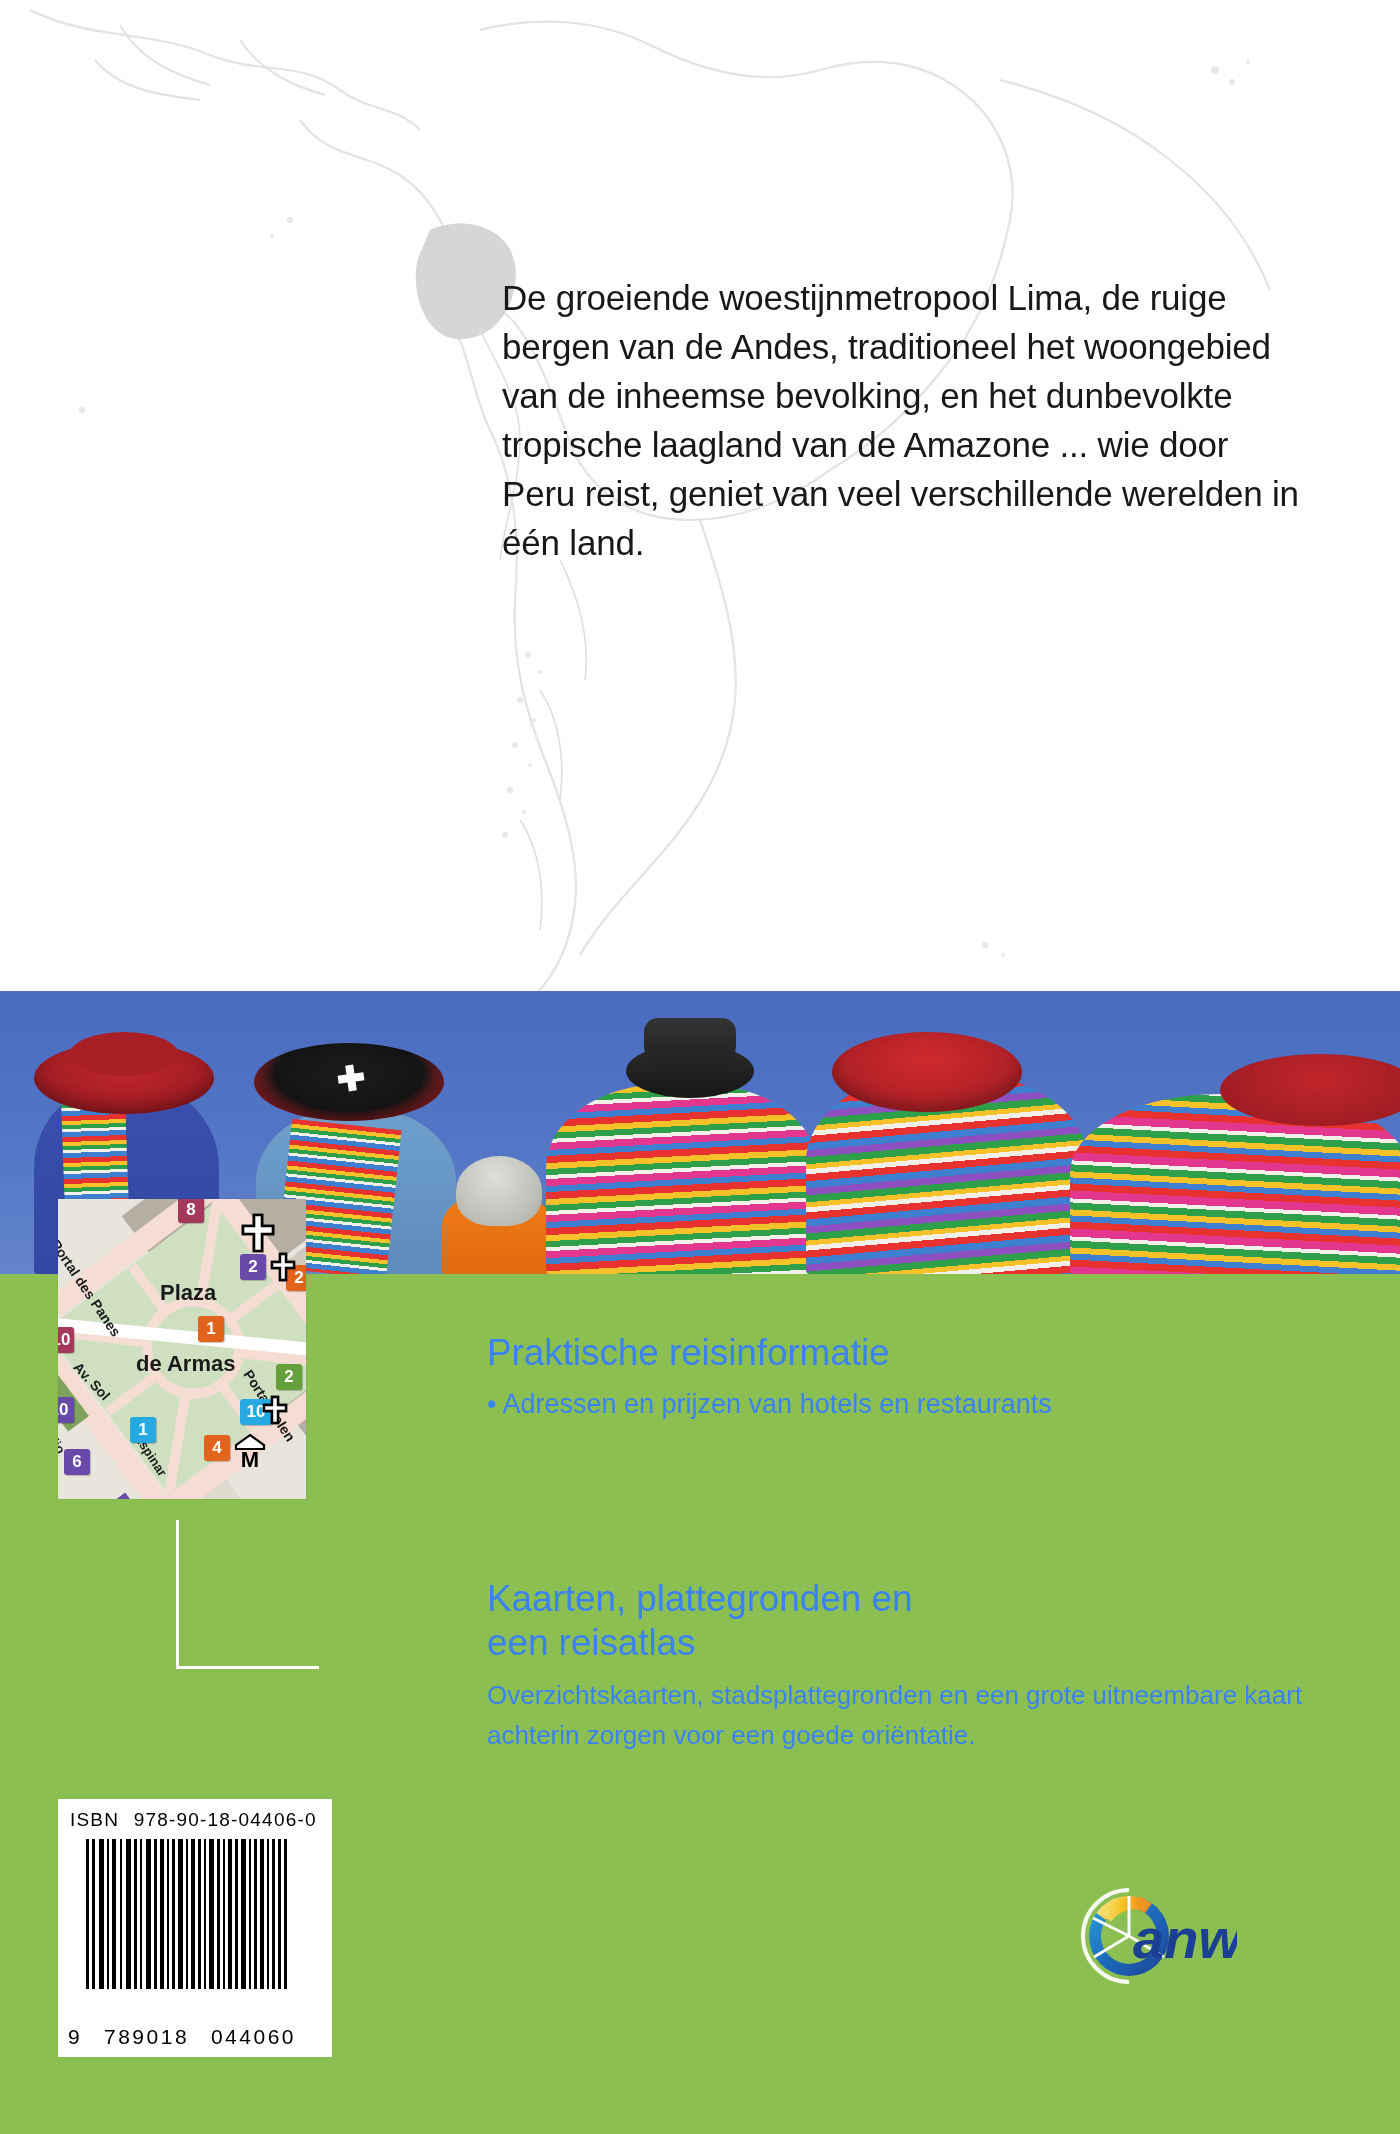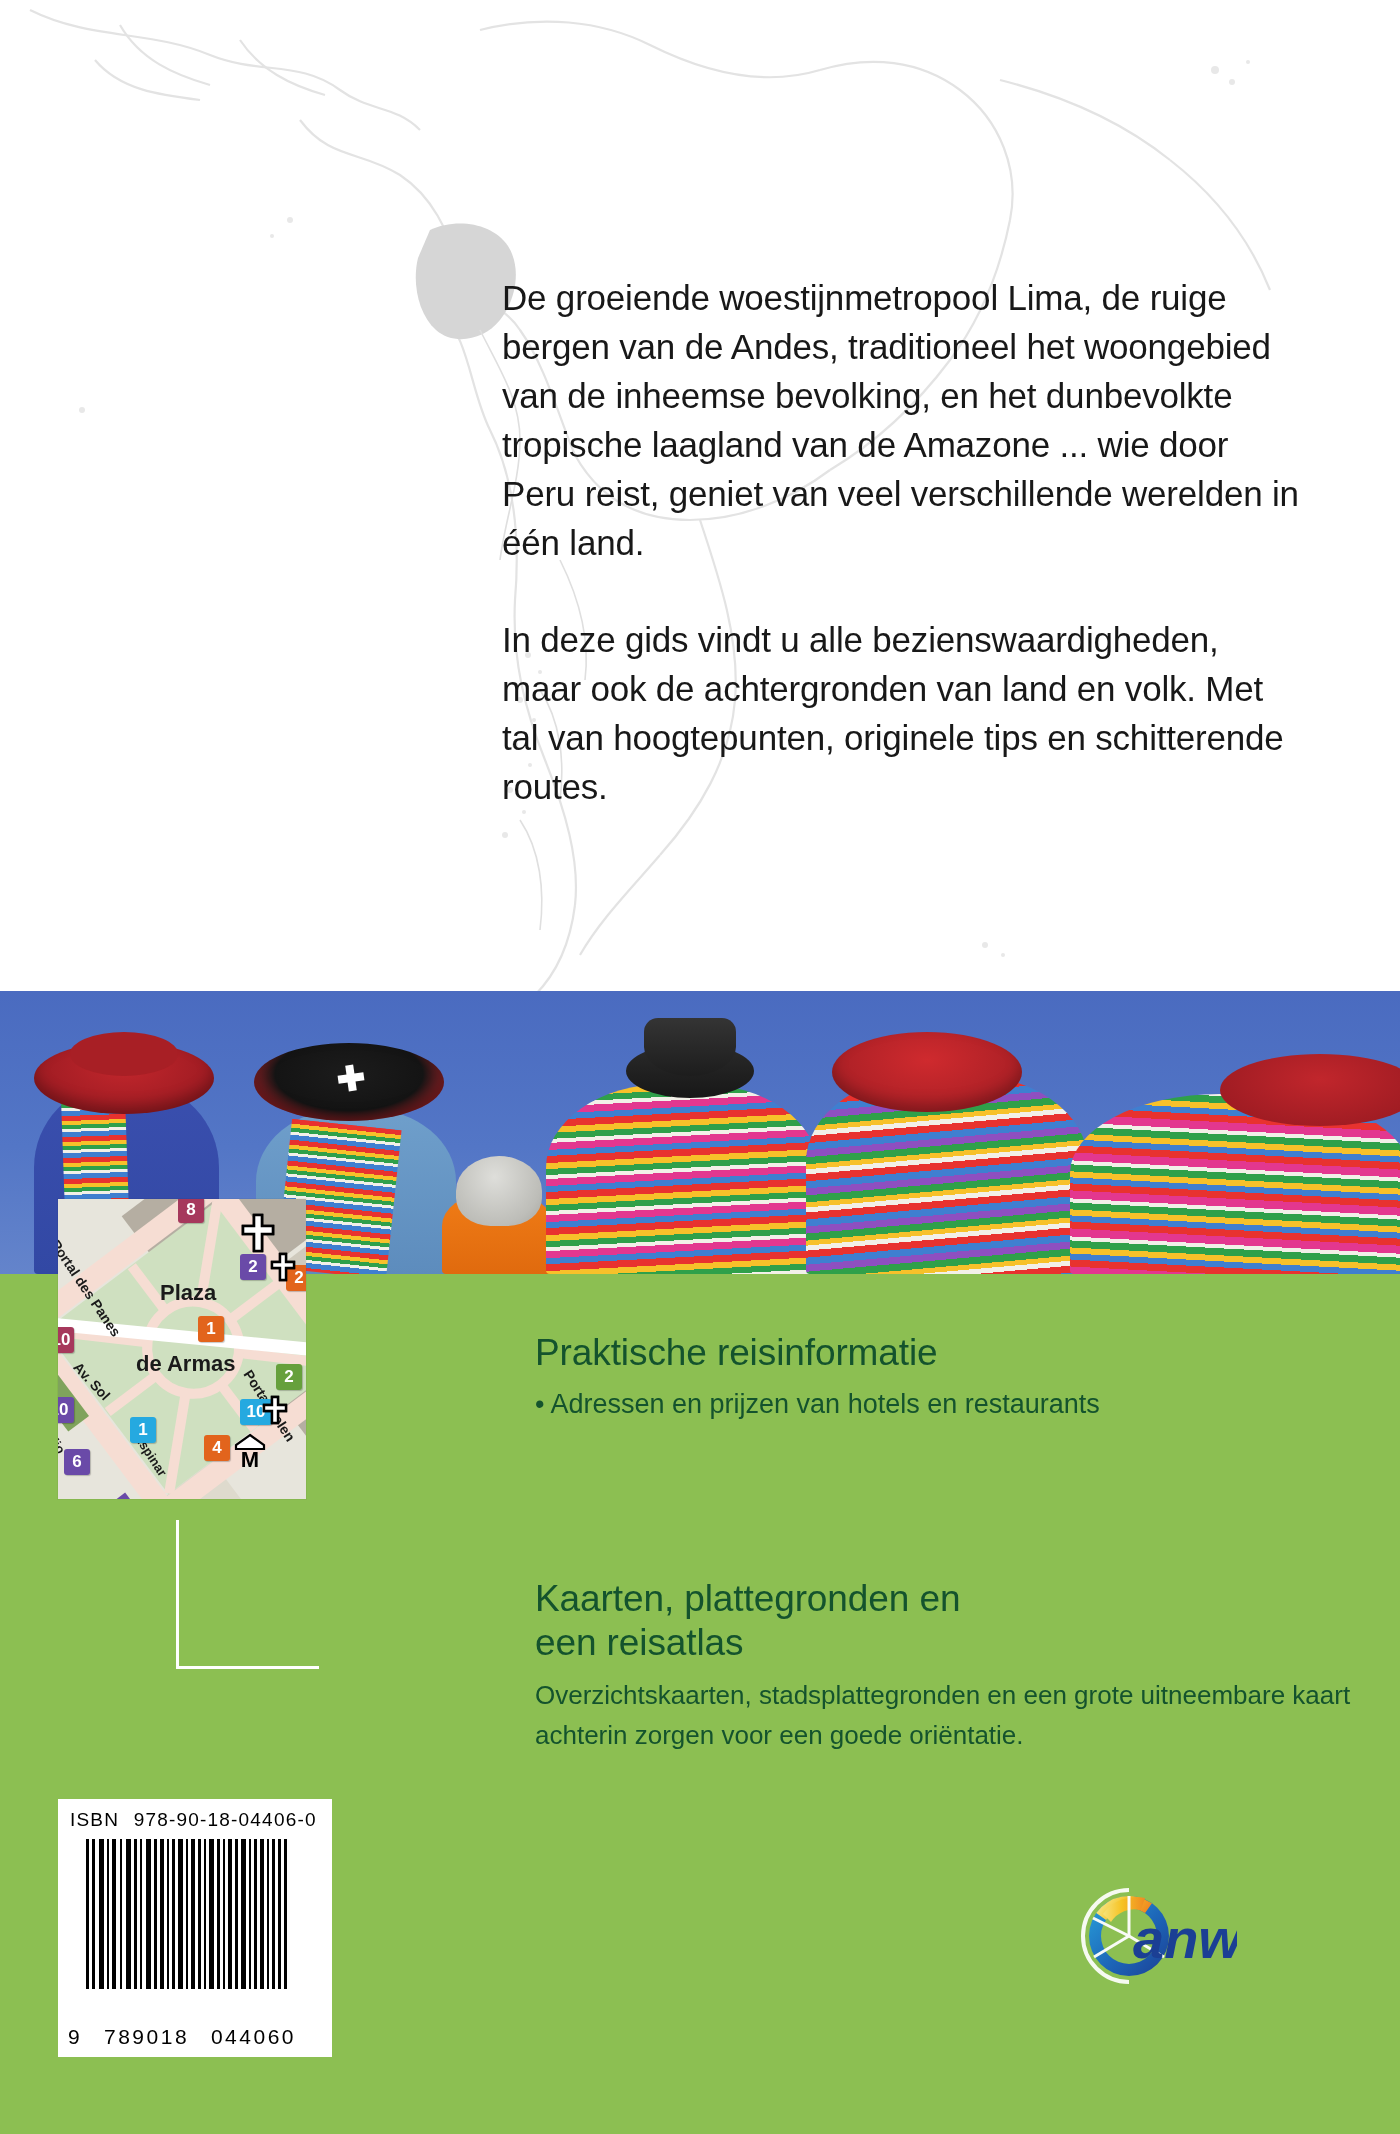--- a/index.html
+++ b/index.html
@@ -190,22 +190,21 @@
     top: 1520px;
     width: 140px;
     height: 146px;
     border-left: 3px solid #ffffff;
     border-bottom: 3px solid #ffffff;
   }
 
   
   .sec {
     position: absolute;
-    color: #14532d;
-    margin-left: 48px;
+    color: #3b82f6;
   }
   .sec-head {
     font-size: 37px;
     line-height: 44px;
     font-weight: 400;
     letter-spacing: -0.1px;
     margin: 0;
   }
   .bullets {
     margin: 8px 0 0 0;
@@ -329,21 +328,20 @@
       <circle cx="985" cy="945" r="3"></circle>
       <circle cx="1003" cy="955" r="2"></circle>
       <circle cx="290" cy="220" r="3"></circle>
       <circle cx="272" cy="236" r="2"></circle>
       <circle cx="82" cy="410" r="3"></circle>
     </g>
   </svg>
 
   <div class="blurb">
     <p>De groeiende woestijnmetropool Lima, de ruige bergen van de Andes, traditioneel het woongebied van de inheemse bevolking, en het dunbevolkte tropische laagland van de Amazone ... wie door Peru reist, geniet van veel verschillende werelden in één land.</p>
-    <p>In deze gids vindt u alle bezienswaardigheden, maar ook de achtergronden van land en volk. Met tal van hoogtepunten, originele tips en schitterende routes.</p>
   </div>
 
   <div class="photo-band">
     <div class="sky"></div>
 
     <div class="figure" style="left:10px;width:230px;height:250px;">
       <div class="poncho" style="left:24px;width:185px;height:190px;">
         <div class="blanket-blue"></div>
       </div>
       <div class="trimband" style="left:54px;bottom:0;width:64px;height:180px;transform:rotate(-2deg);"></div>

